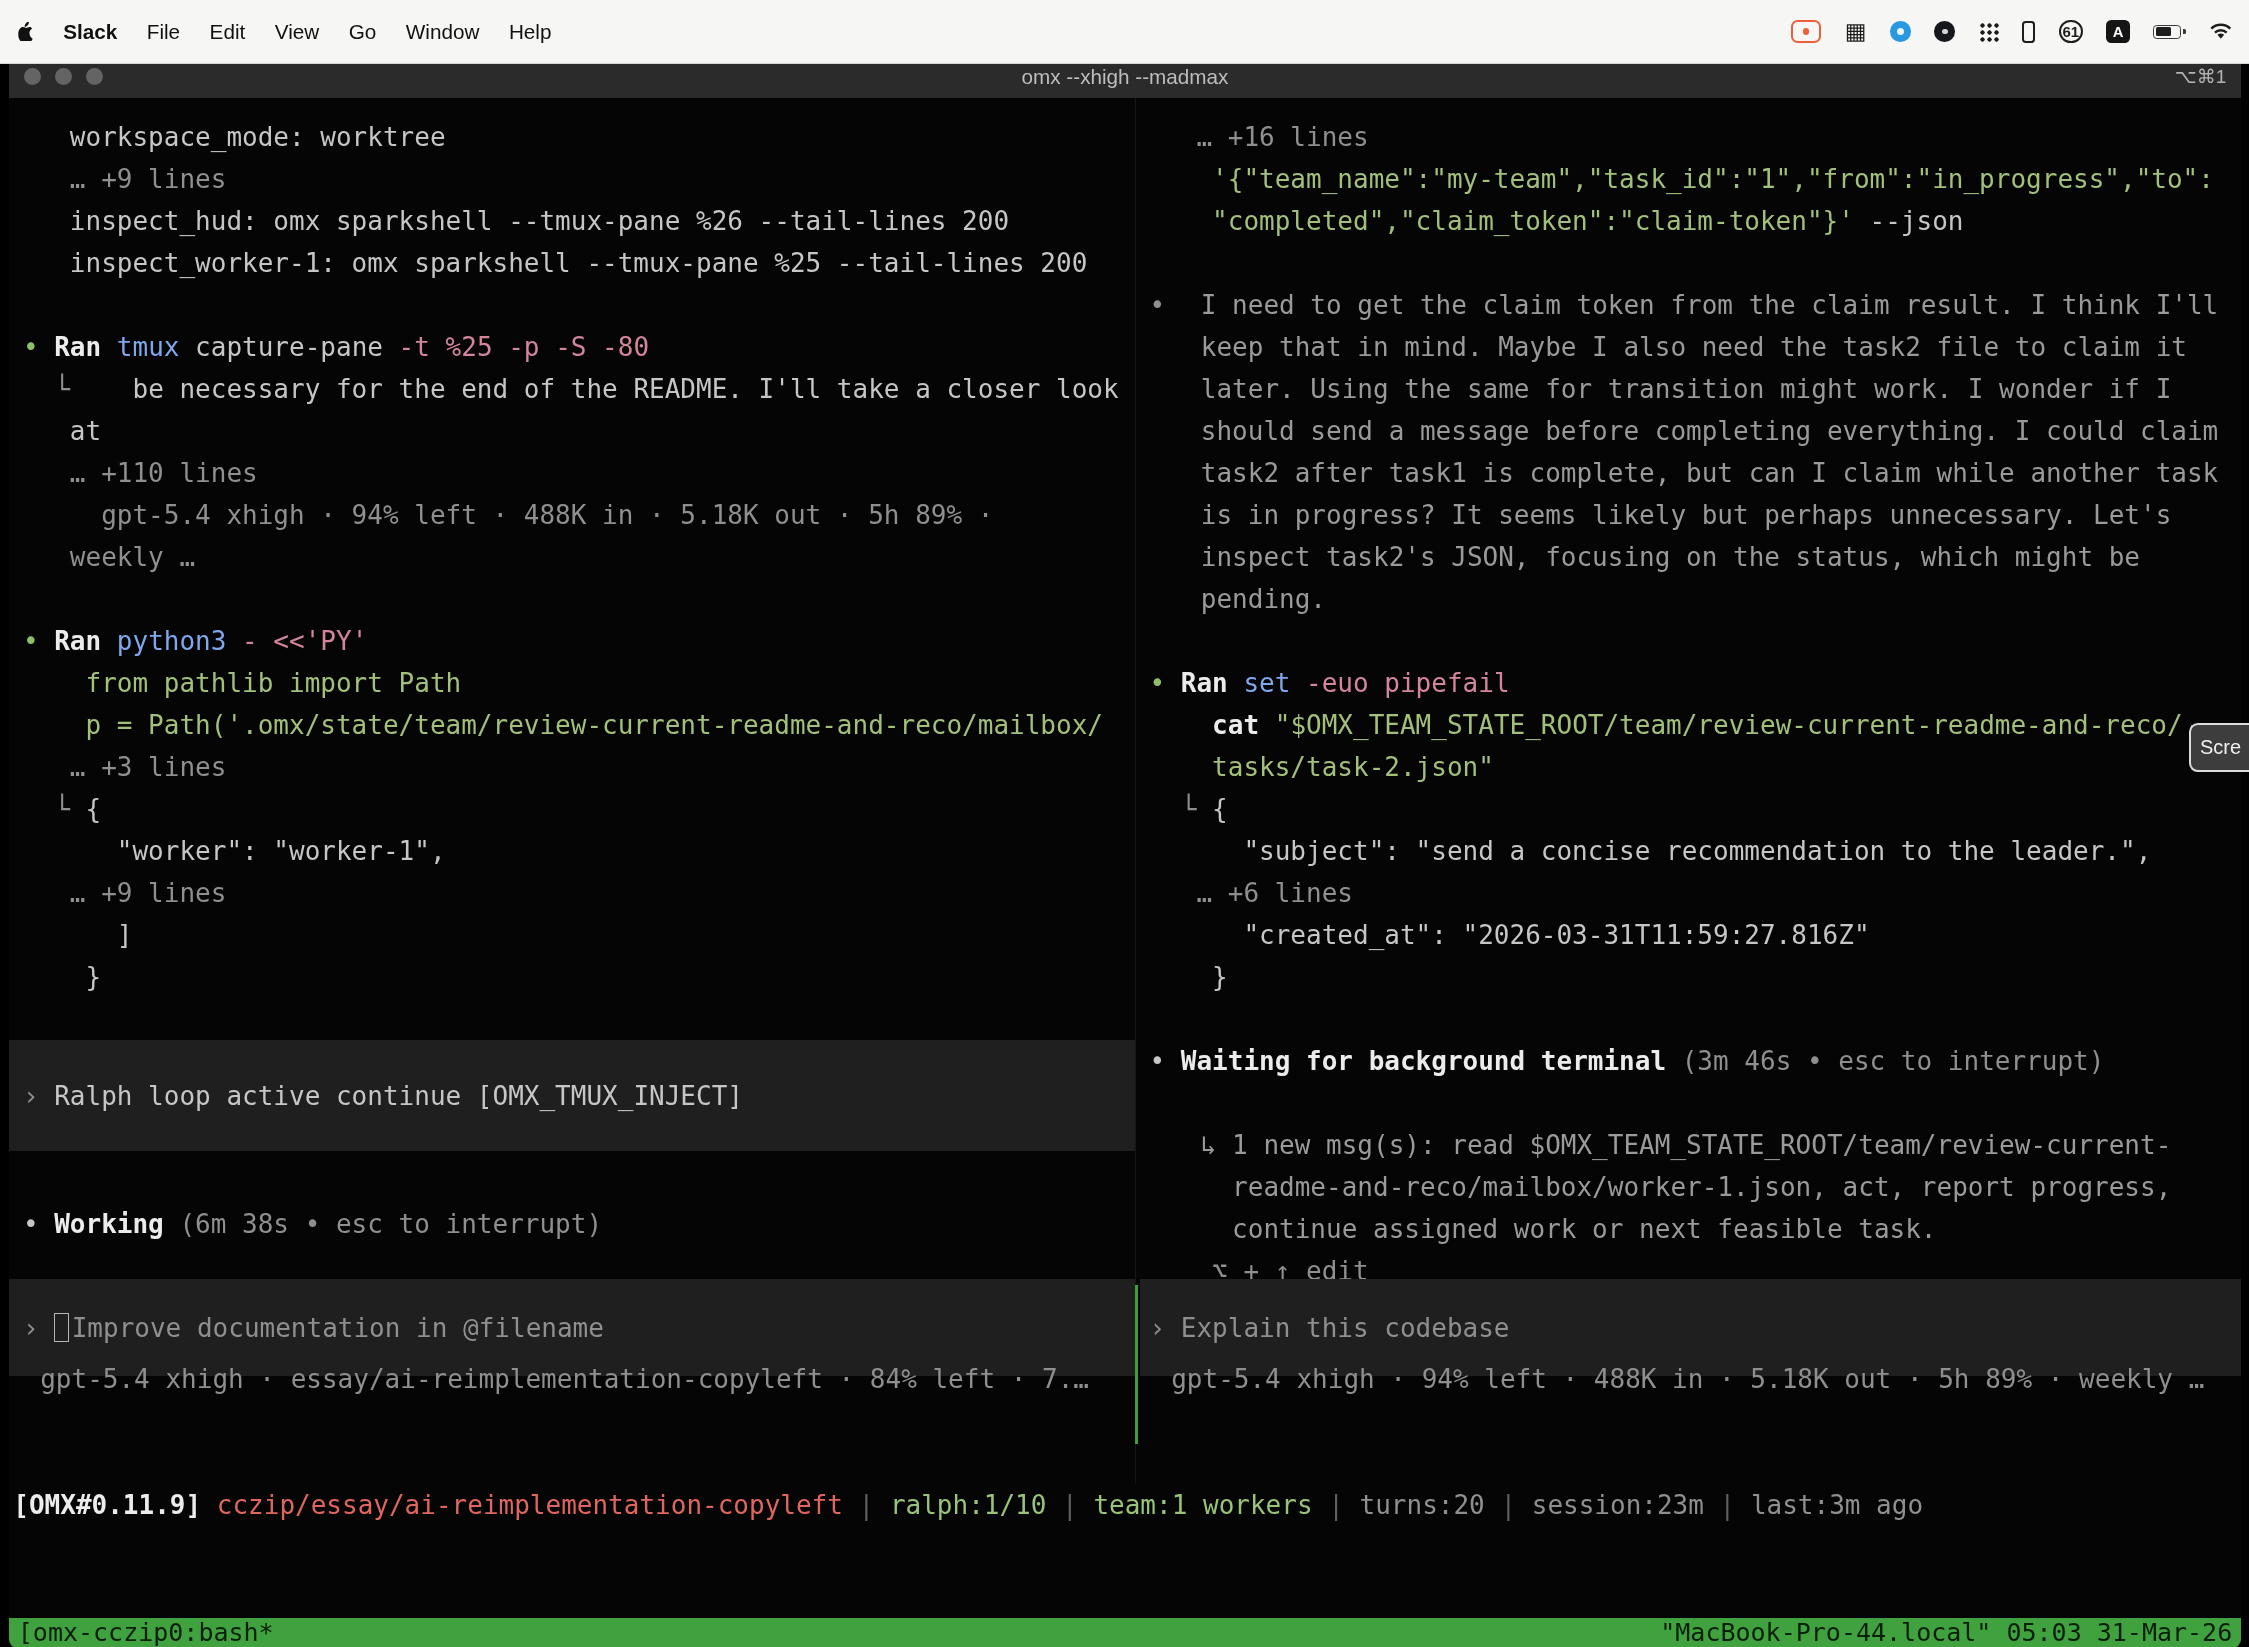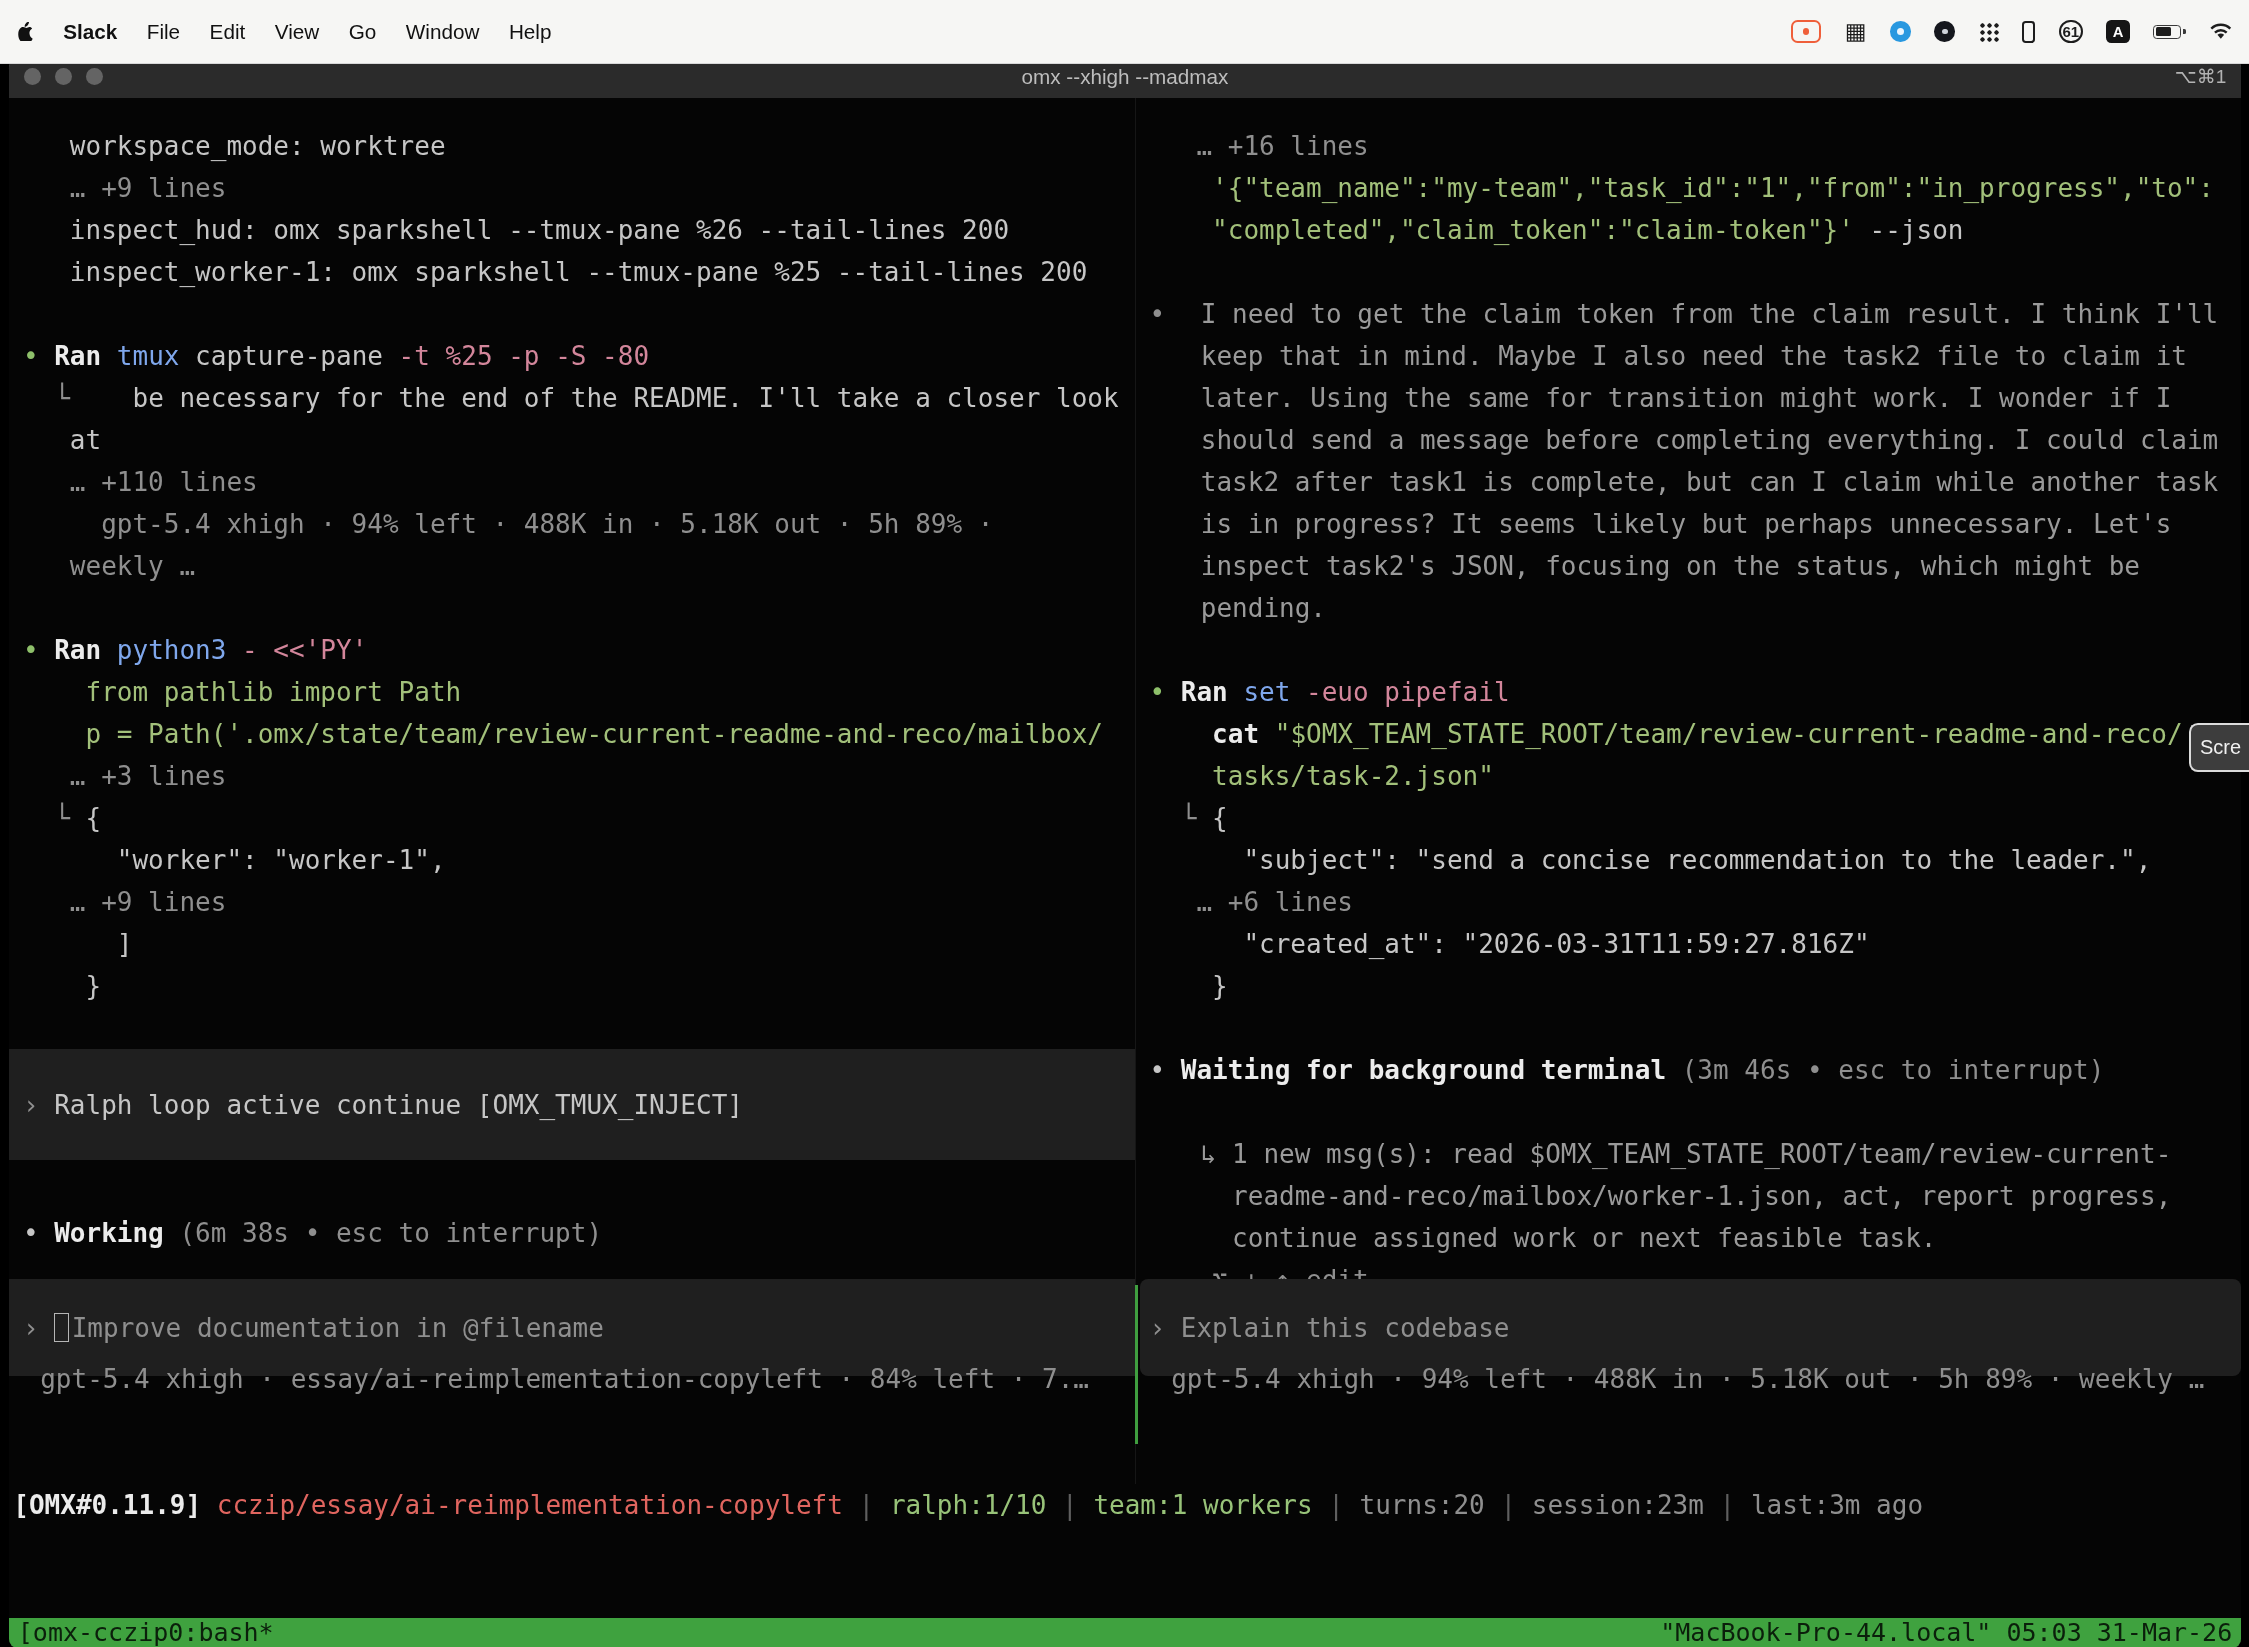--- a/index.html
+++ b/index.html
@@ -38,29 +38,29 @@
   .titlebar{position:absolute;top:0;left:0;right:0;height:43px;background:#2b2b2b;border-bottom:0.7px solid #1a1a1a;}
   .tl-group{position:absolute;left:14.8px;top:0;height:43px;display:flex;align-items:center;}
   .tl{width:17.7px;height:17.7px;border-radius:50%;background:#646464;margin-right:13.3px;}
   .win-title{position:absolute;left:0;right:0;top:0;height:43px;display:flex;align-items:center;justify-content:center;
     color:#bdbdbd;font-size:20.7px;}
   .win-shortcut{position:absolute;right:14.8px;top:0;height:43px;display:flex;align-items:center;color:#b3b3b3;font-size:19px;}
 
   .terminal{position:absolute;top:43px;left:0;right:0;bottom:0;background:#050505;
     font-family:"DejaVu Sans Mono",monospace;font-size:26px;line-height:42px;color:#c6c6c6;}
 
-  .pane{position:absolute;top:0;height:1373px;overflow:hidden;padding-top:27px;box-sizing:border-box;}
+  .pane{position:absolute;top:0;height:1373px;overflow:hidden;padding-top:18px;box-sizing:border-box;}
   .pane-left{left:0;width:1126px;padding-left:14px;}
   .pane-right{left:1131px;right:0;padding-left:9.6px;}
   .line{white-space:pre;min-height:42px;}
   .gap{width:100%;}
   .band{background:#1f1f1f;display:flex;align-items:center;margin-left:-14px;padding-left:14px;min-height:97px;}
   .input-band{position:absolute;left:0;right:0;top:1181px;height:97px;background:#1f1f1f;
     display:flex;align-items:center;padding-left:14px;white-space:pre;box-sizing:border-box;}
-  .pane-right .input-band{padding-left:9.6px;border-radius:8px;}
+  .pane-right .input-band{padding-left:9.6px;}
   .pane-footer{position:absolute;left:0;right:0;top:1236px;white-space:pre;margin-top:24px;}
 
   .divider{position:absolute;left:1126px;top:0;width:1.5px;height:1386px;background:#161616;}
   .divider-green{position:absolute;left:1126px;top:1187px;width:3px;height:159px;background:#3f9e3f;}
 
   .omx-line{position:absolute;left:4.4px;top:1386px;white-space:pre;}
 
   .tmux-bar{position:absolute;left:0;right:0;bottom:0;height:30px;background:#3fa23f;color:#0b1f0b;
     display:flex;justify-content:space-between;align-items:center;padding:0 8.9px;
     font-size:25px;white-space:pre;}

